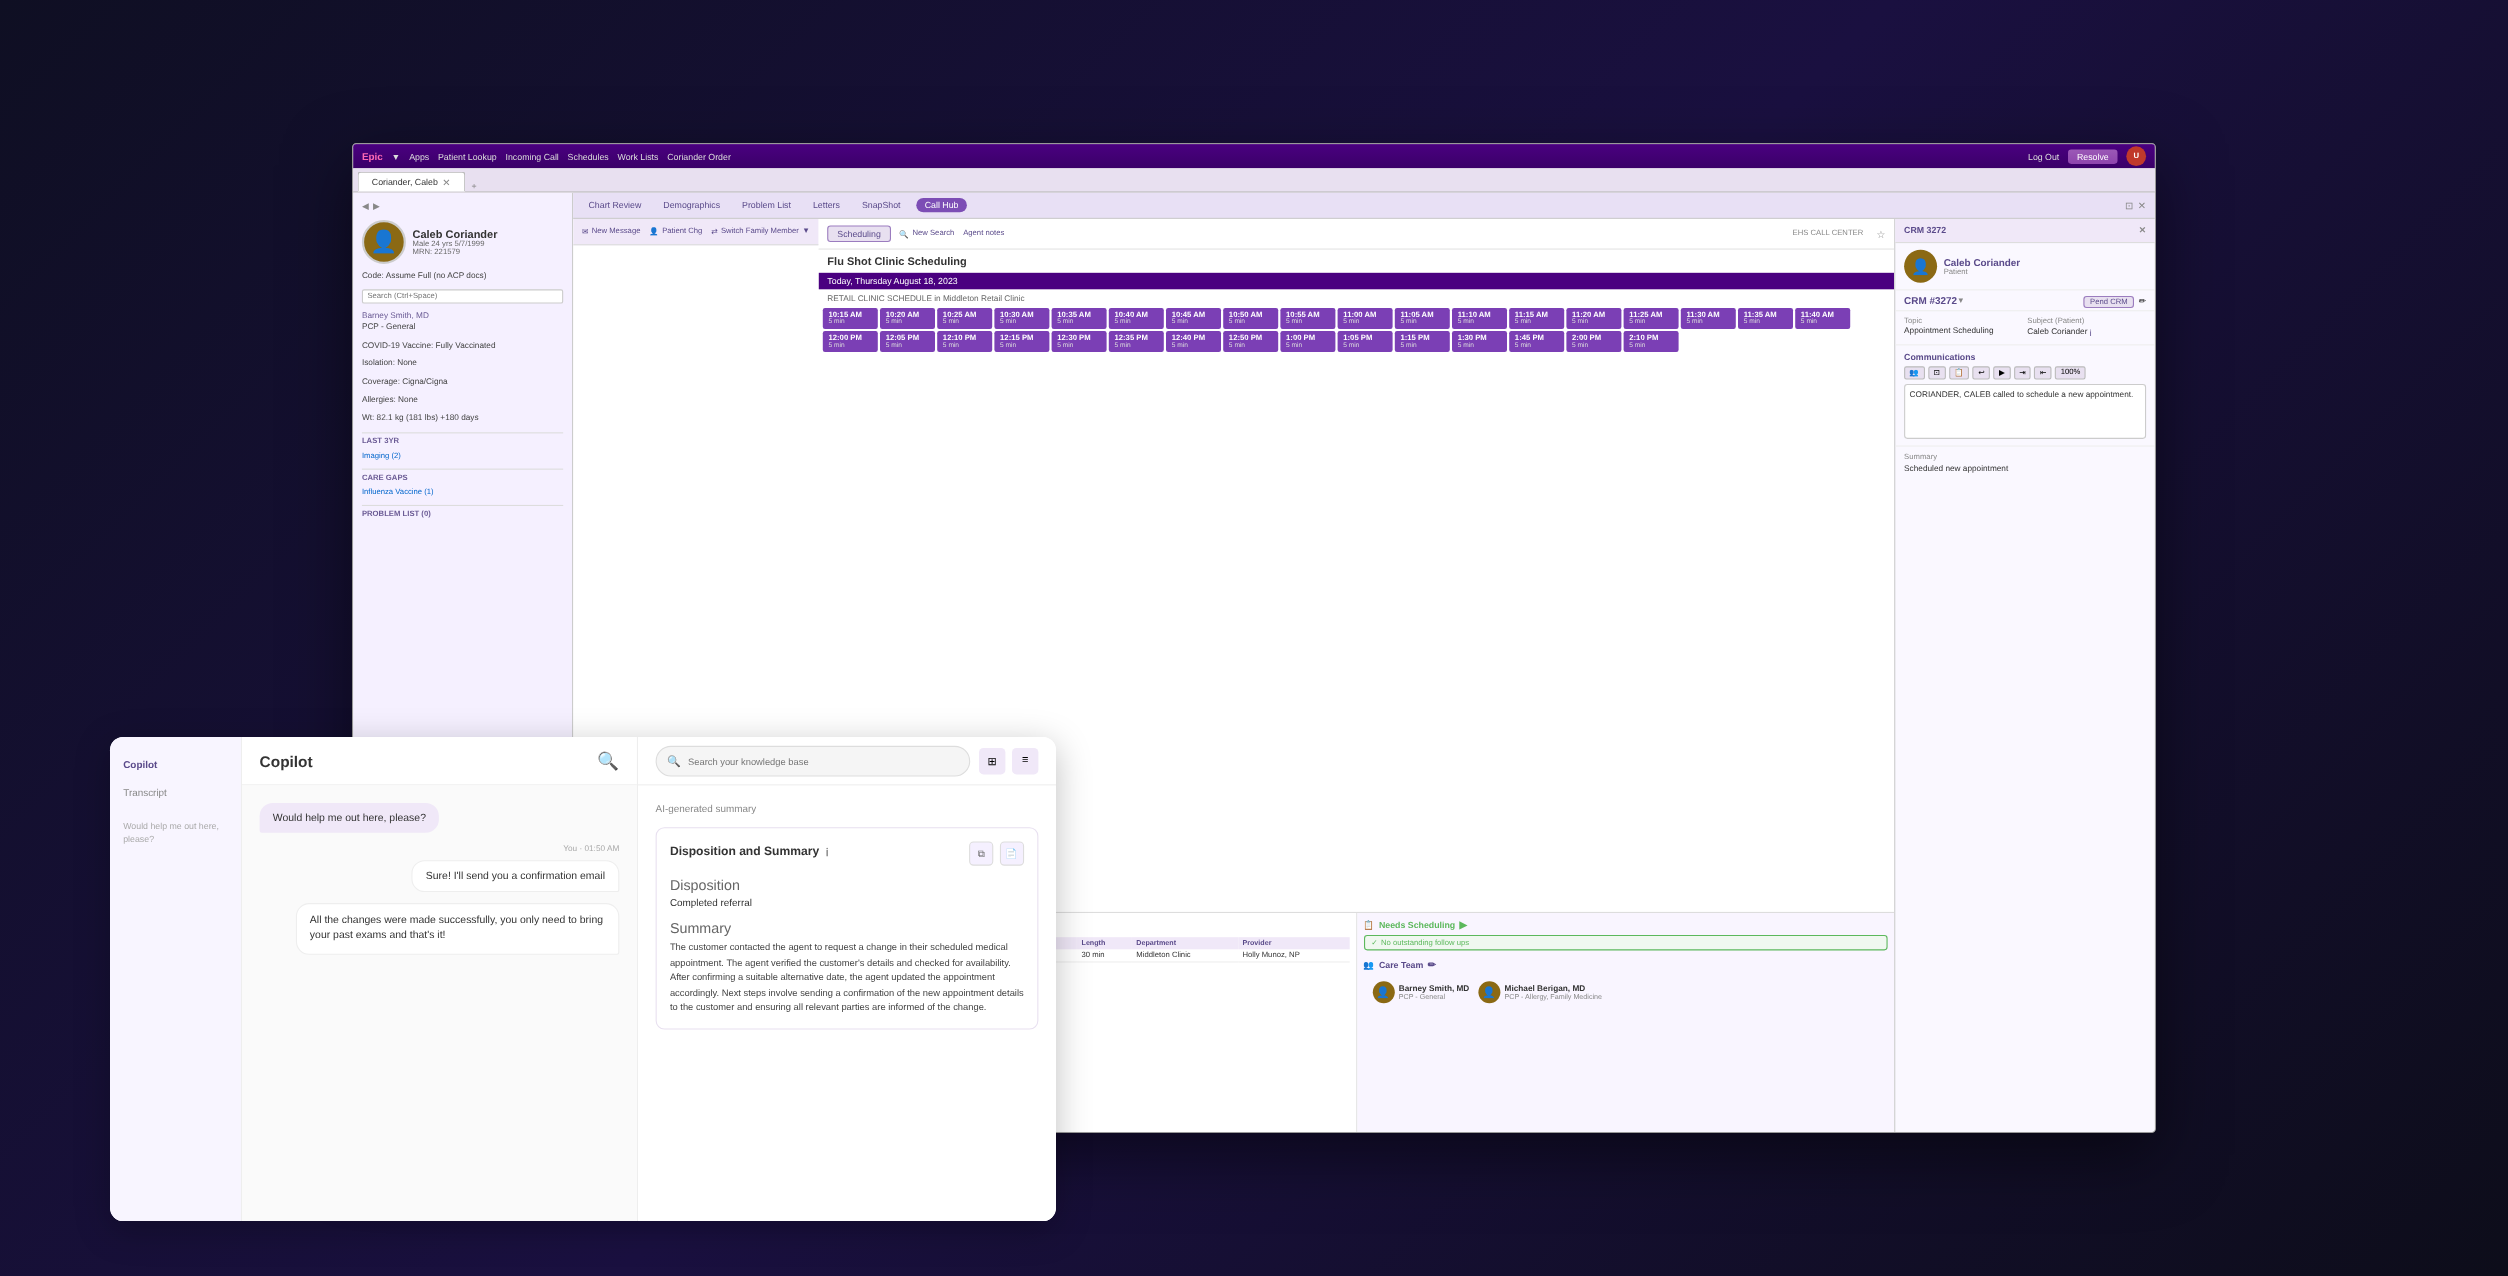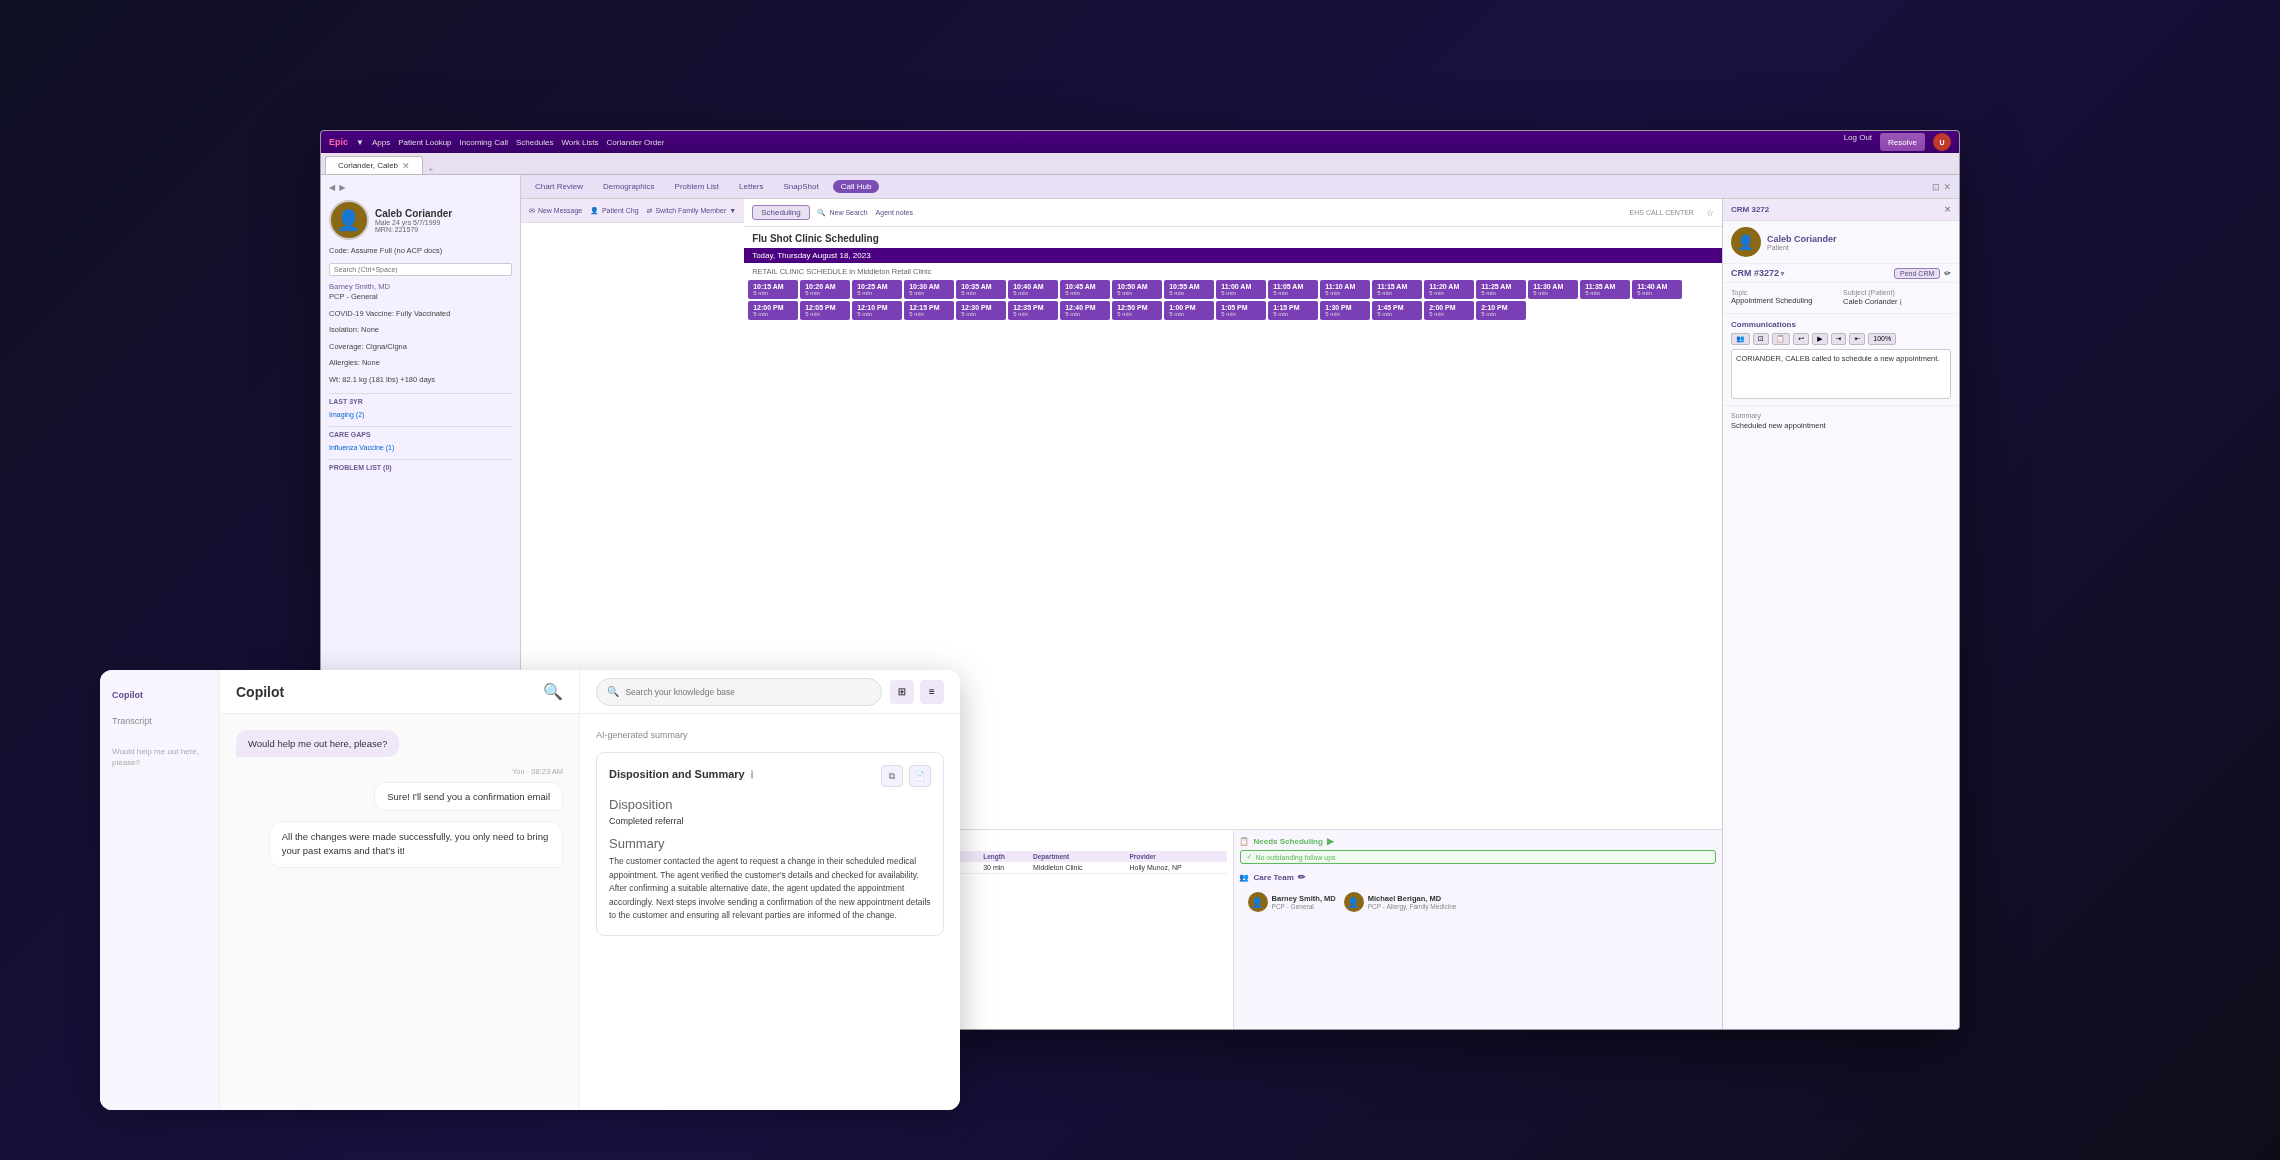--- a/index.html
+++ b/index.html
@@ -63,20 +63,21 @@
 
     .epic-topbar-nav span {
       color: #ddd;
       font-size: 8px;
       cursor: pointer;
     }
 
     .epic-topbar-right {
       margin-left: auto;
       display: flex;
+      align-items: center;
       gap: 8px;
     }
 
     .epic-topbar-right span {
       color: #ddd;
       font-size: 8px;
     }
 
     .resolve-btn {
       background: linear-gradient(180deg, #9b59b6 0%, #8e44ad 100%);
@@ -1259,21 +1260,21 @@
     </div>
 
     <div class="copilot-chat">
       <div class="copilot-chat-header">
         <div class="copilot-title">Copilot</div>
         <div class="search-icon-copilot">🔍</div>
       </div>
 
       <div class="copilot-chat-messages">
         <div class="chat-bubble-user">Would help me out here, please?</div>
-        <div class="chat-timestamp">You · 08:23 AM</div>
+        <div class="chat-timestamp">You · 01:50 AM</div>
         <div class="chat-bubble-agent">Sure! I'll send you a confirmation email</div>
         <div class="chat-bubble-long">All the changes were made successfully, you only need to bring your past exams and that's it!</div>
       </div>
     </div>
 
     <div class="copilot-ai-panel">
       <div class="ai-panel-header">
         <div class="ai-search-box">
           <span style="color:#aaa;font-size:10px;">🔍</span>
           <input type="text" placeholder="Search your knowledge base" style="">

